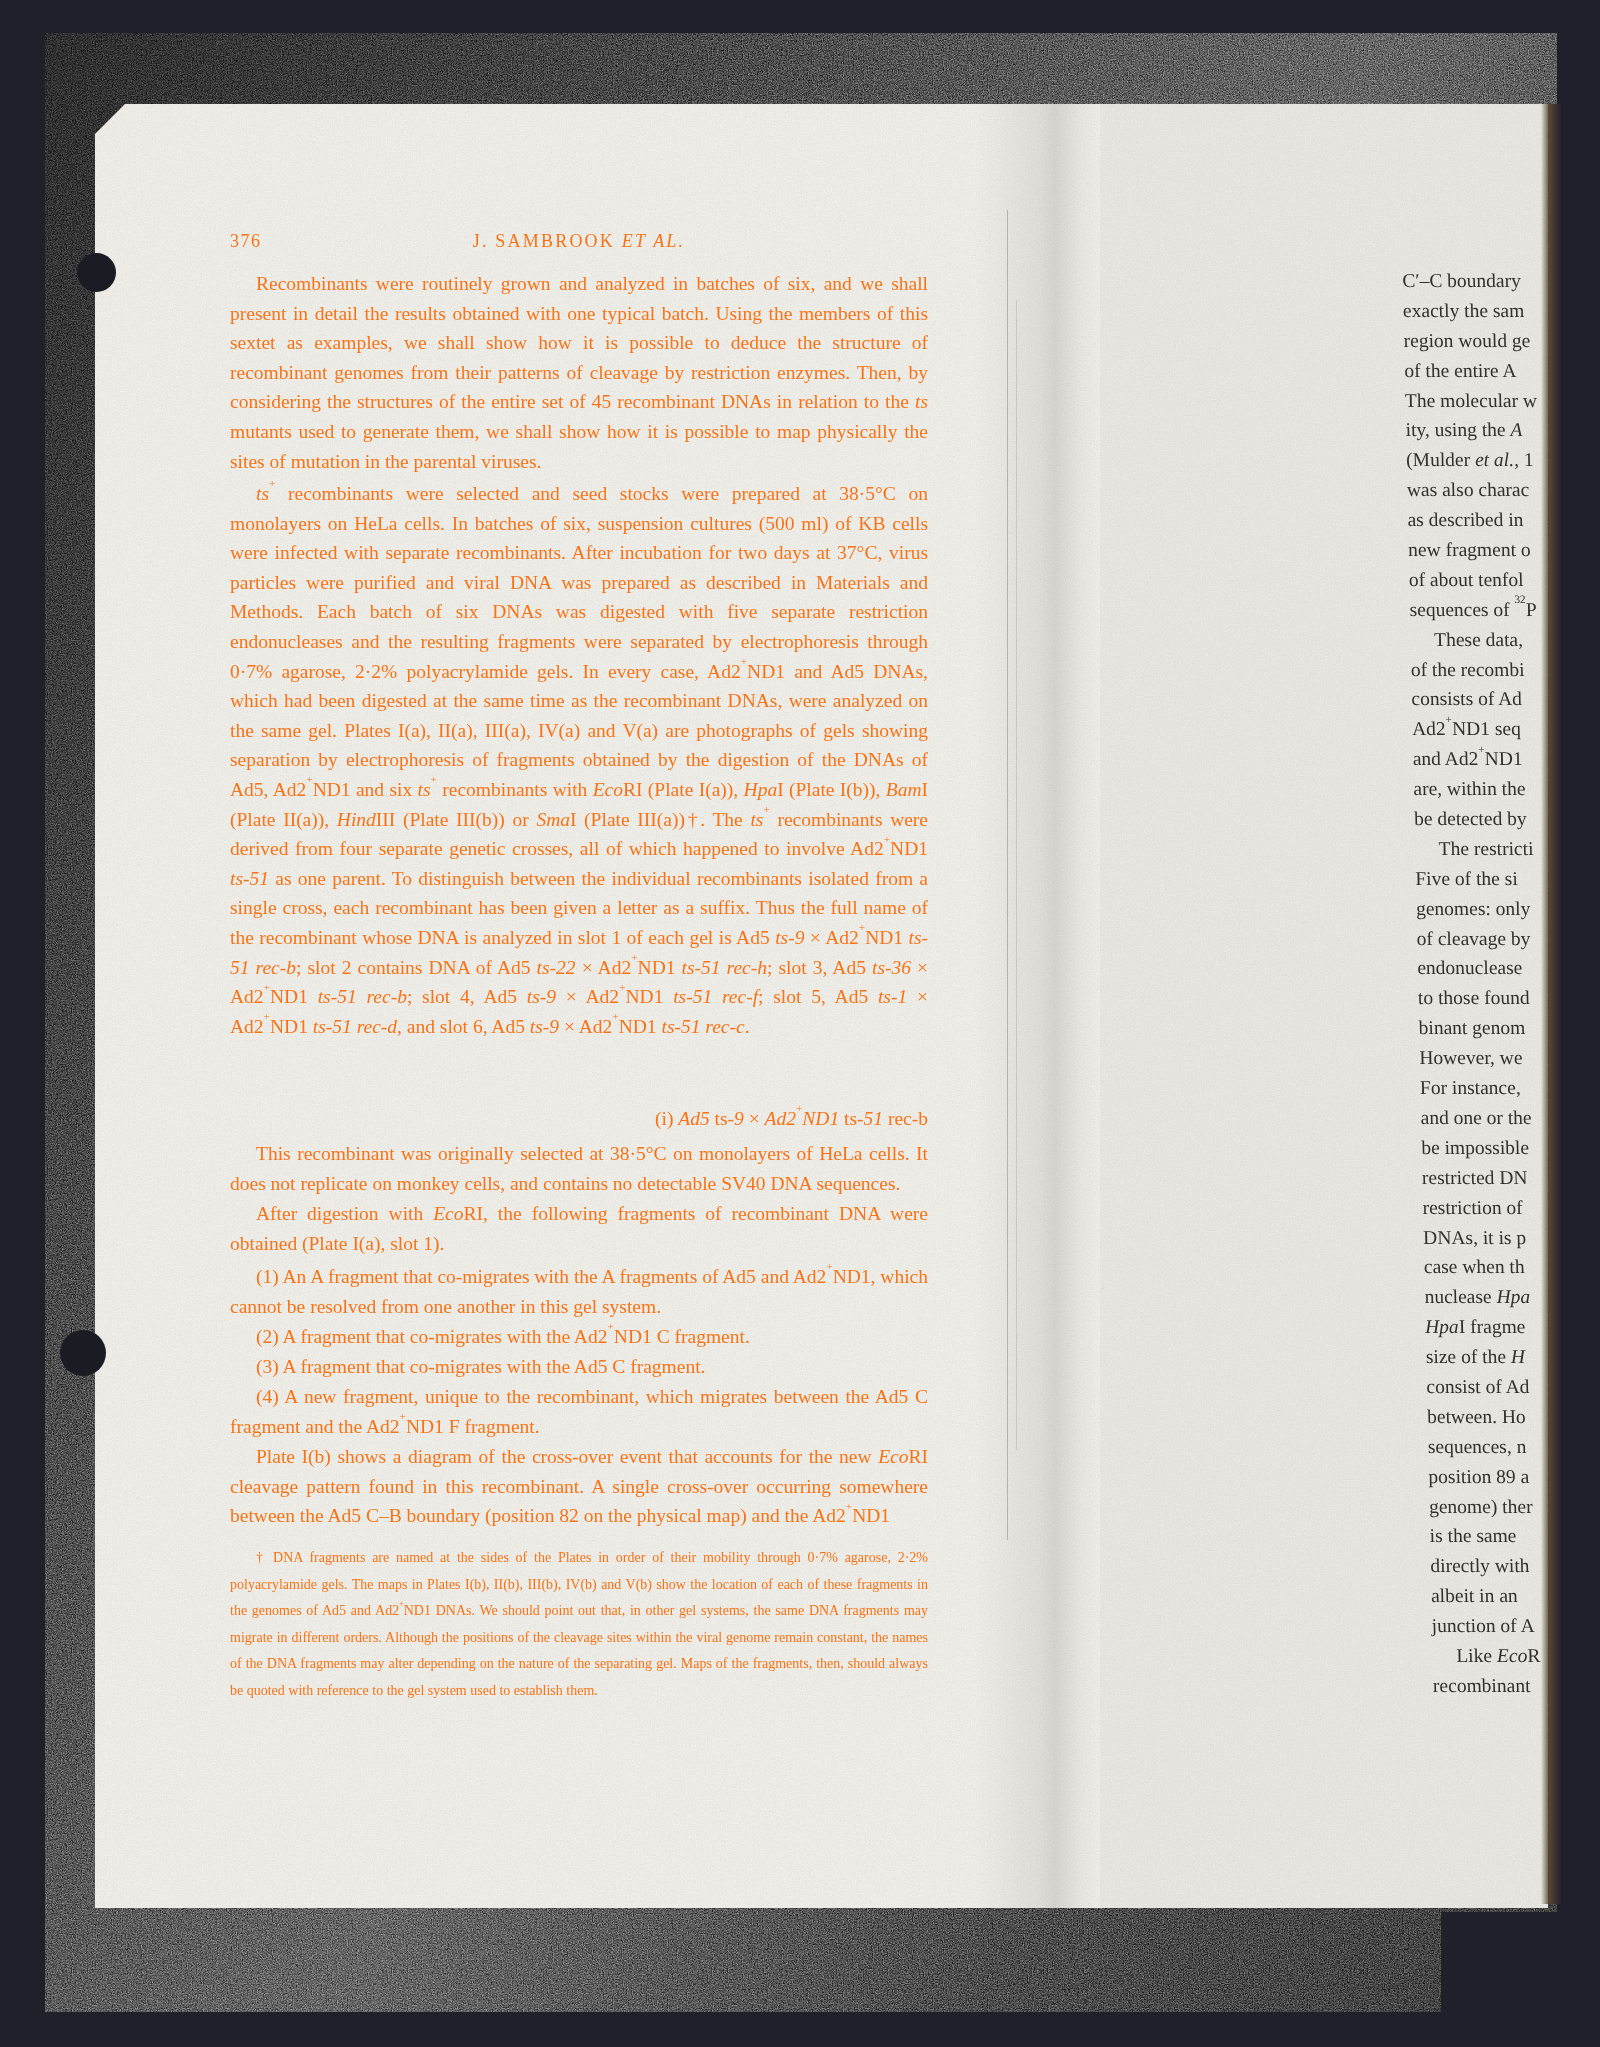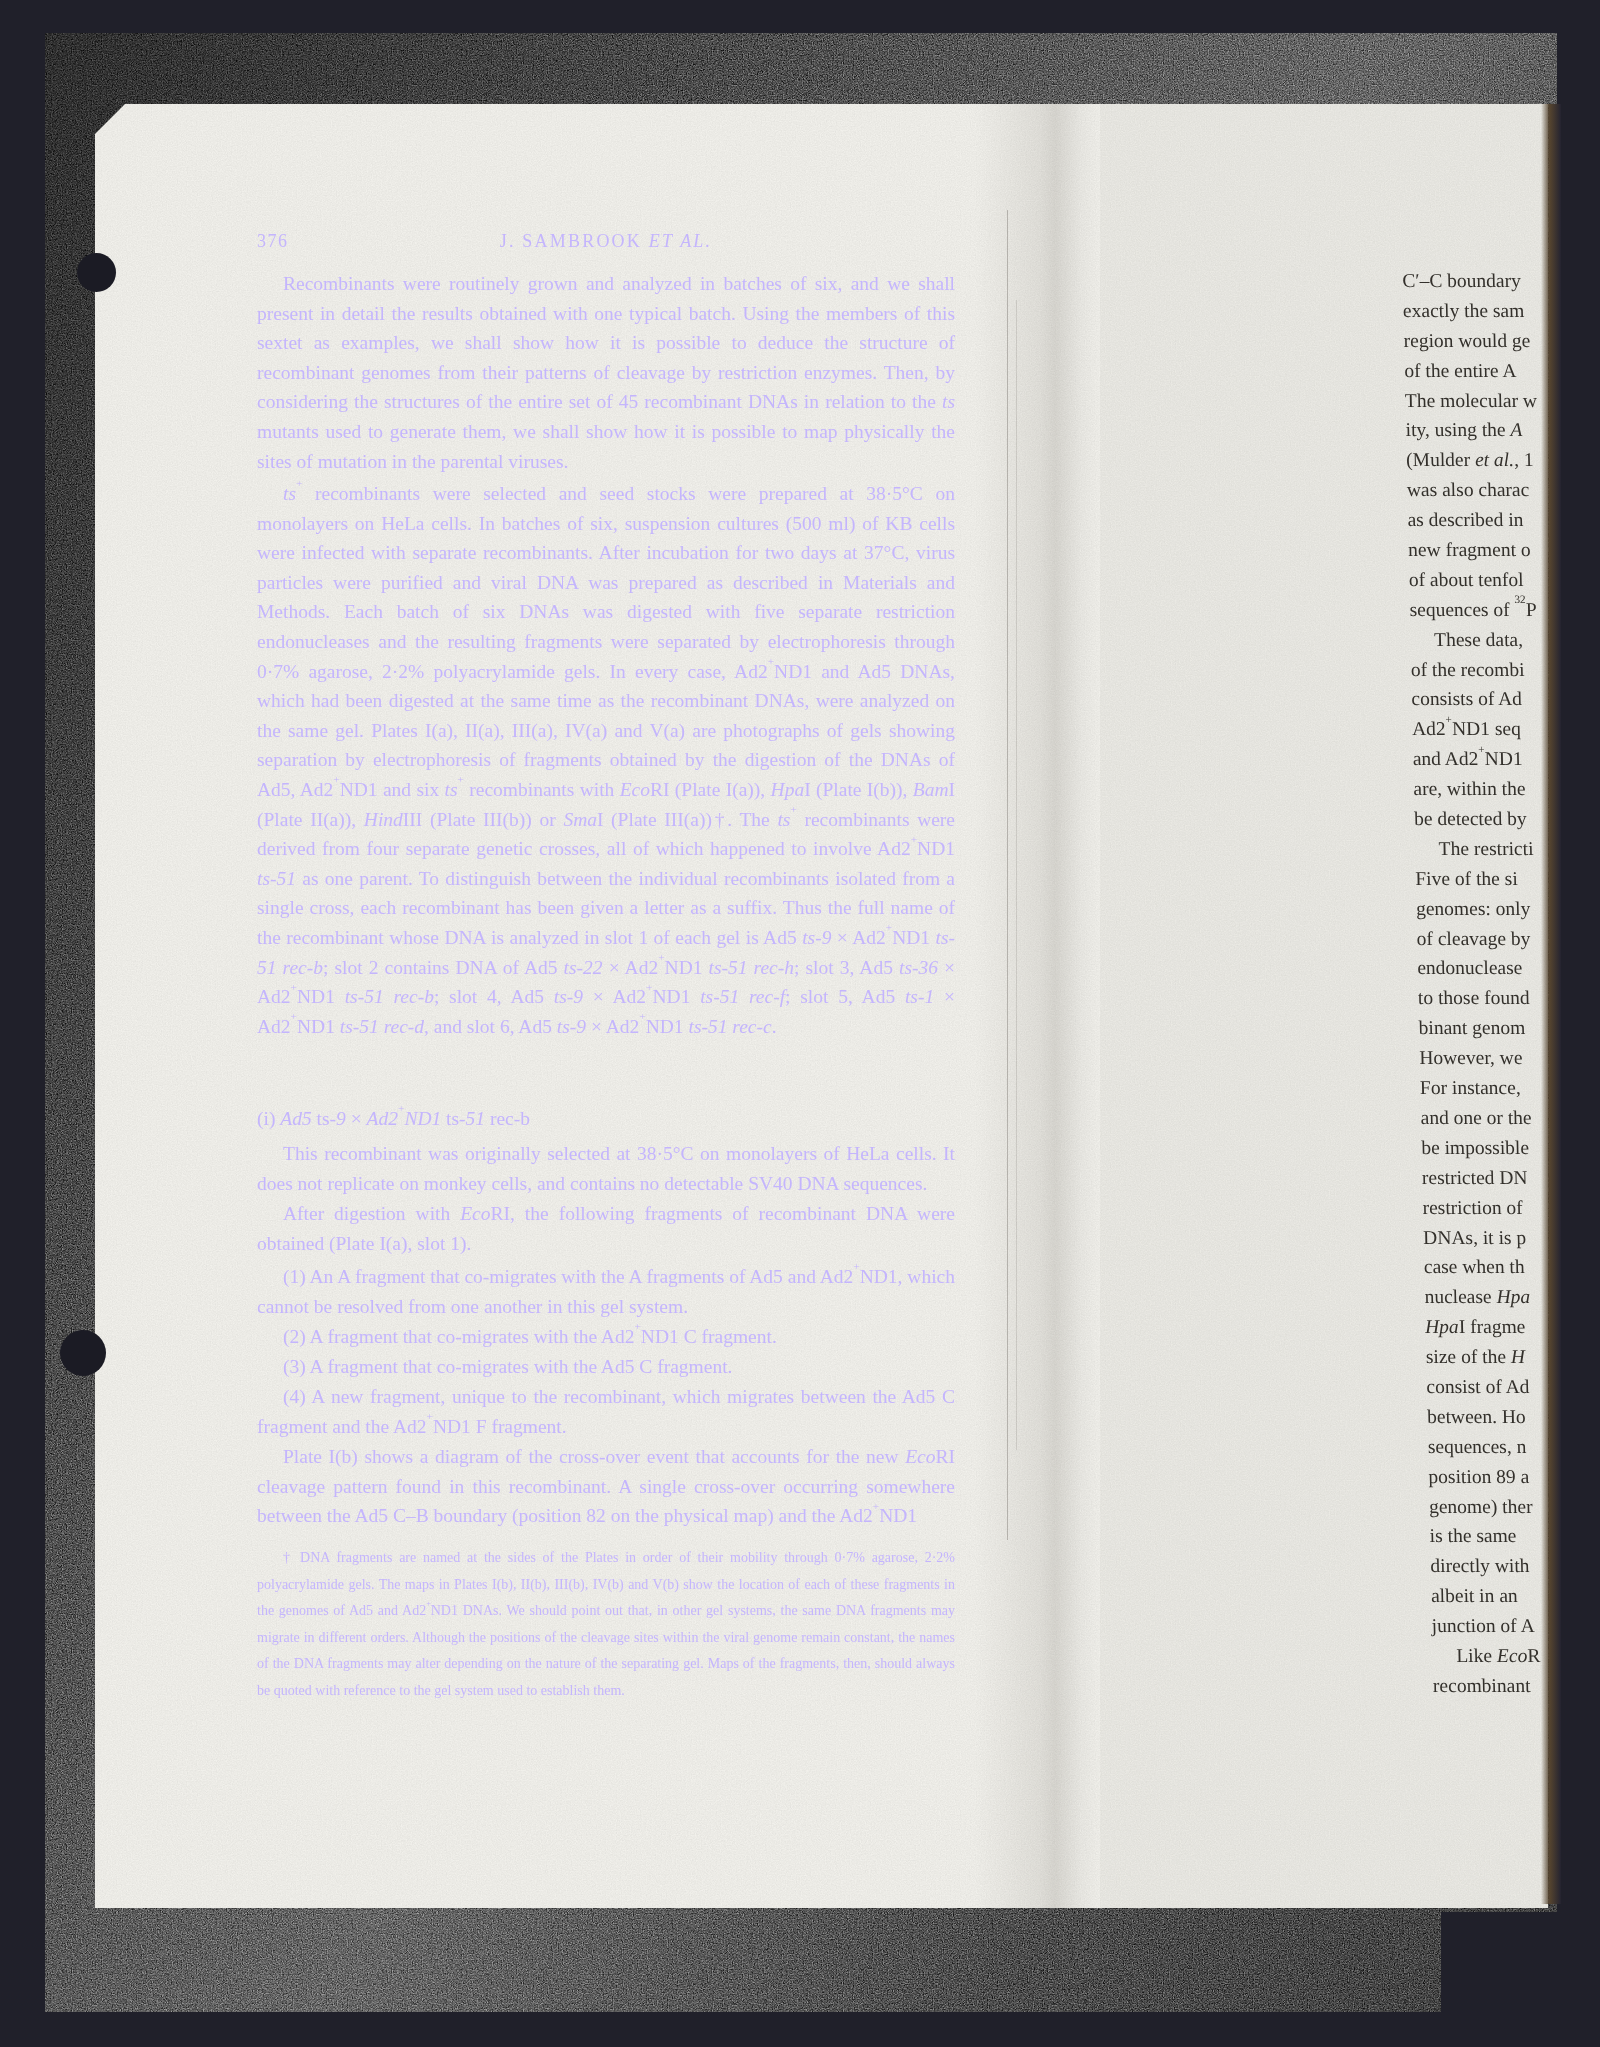--- a/index.html
+++ b/index.html
@@ -24,26 +24,26 @@
   .right-tint{position:absolute;left:1100px;top:104px;width:448px;height:1804px;background:rgba(95,90,78,0.045);z-index:4;}
   
   .page-edge{position:absolute;left:1541px;top:104px;width:20px;height:1800px;z-index:6;
     background:linear-gradient(to right, rgba(74,62,49,0) 0%, #55442f 45%, #242330 100%);}
   .corner-dark{position:absolute;left:1441px;top:1912px;width:159px;height:135px;background:#20202a;z-index:7;}
   
   .hole{position:absolute;border-radius:50%;background:#1b1b24;z-index:8;}
   .hole.h1{left:77px;top:253px;width:39px;height:39px;}
   .hole.h2{left:60px;top:1330px;width:46px;height:46px;}
   
-  .blk{position:absolute;left:257px;width:698px;font-size:19.5px;line-height:29.6px;color:#c4b5fd;
+  .blk{position:absolute;left:230px;width:698px;font-size:19.5px;line-height:29.6px;color:#f97316;
     text-align:justify;z-index:5;}
   .blk.ind{text-indent:26px;}
   .header{text-align:center;font-size:18px;letter-spacing:2.2px;}
   .pgnum{position:absolute;left:0;letter-spacing:1.5px;}
-  .heading{text-align:left;}
+  .heading{text-align:right;}
   .footnote{font-size:14px;line-height:26.6px;}
   sup{font-size:0.58em;line-height:0;position:relative;top:-0.45em;}
   
   .right-clip{position:absolute;left:1402px;top:266px;width:147px;height:1452px;overflow:hidden;z-index:5;}
   .right-skew{transform:skewX(1.25deg);transform-origin:0 0;font-size:19.5px;line-height:29.9px;color:#33302b;}
   .rline{height:29.9px;white-space:nowrap;}
   .rline.ind{padding-left:24px;}
 </style>
 </head>
 <body>

